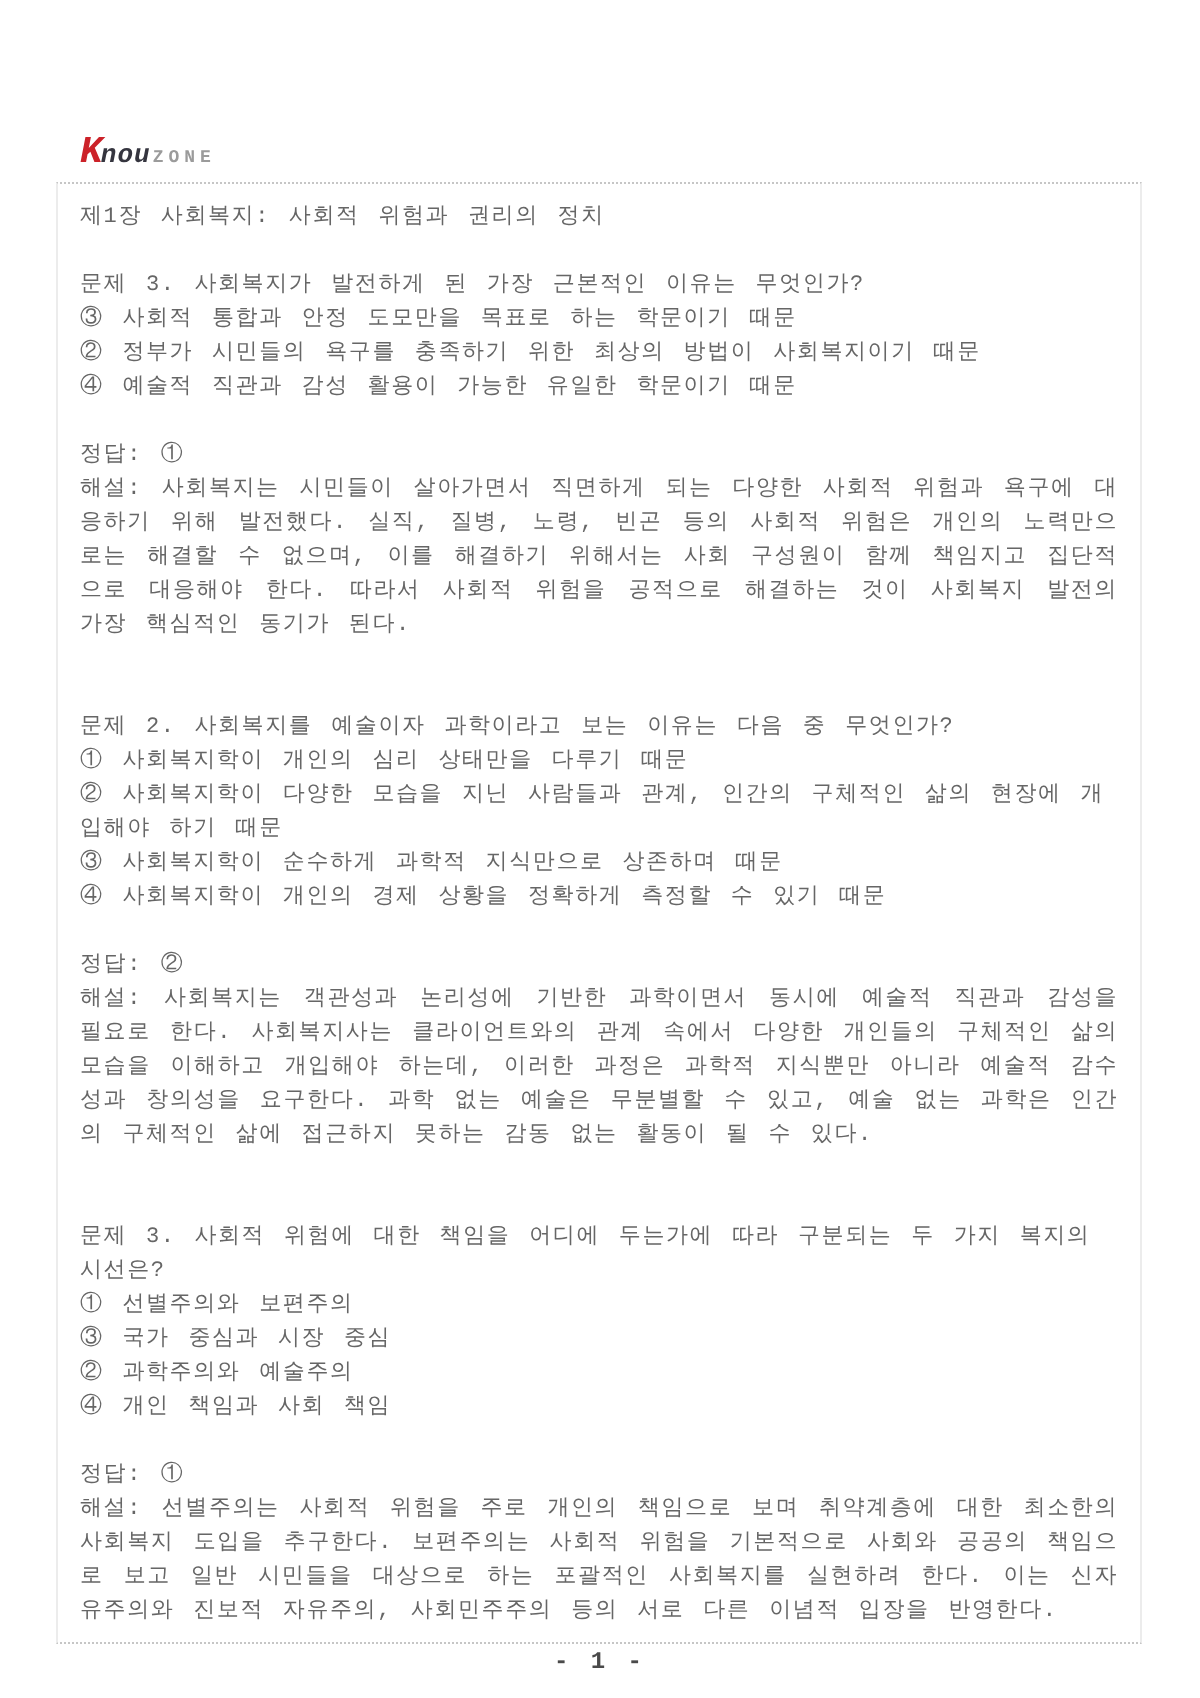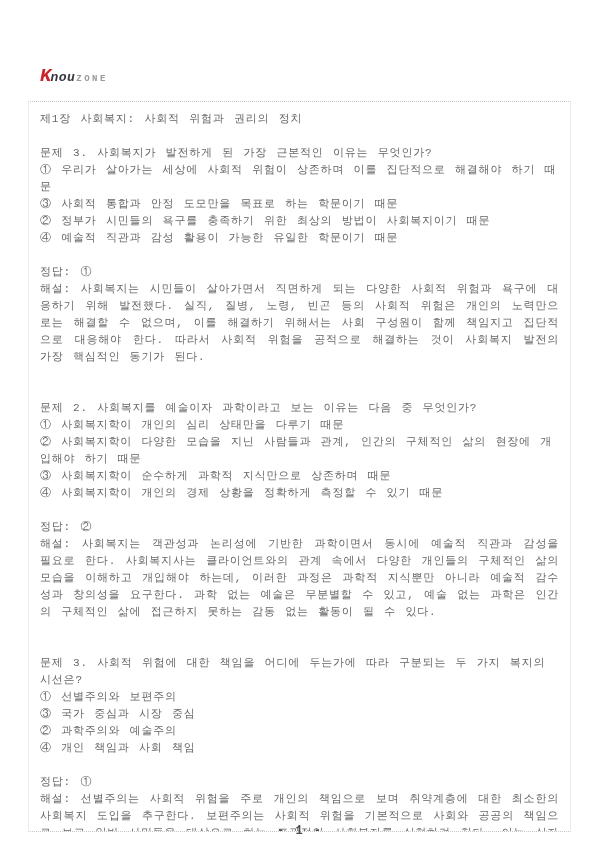--- a/index.html
+++ b/index.html
@@ -42,21 +42,21 @@
     color: #9b9b9b;
     font-size: 9px;
     font-weight: bold;
     letter-spacing: 2.5px;
     margin-left: 1px;
   }
   
   .content-box {
     position: absolute;
     left: 28px;
-    top: 85px;
+    top: 75px;
     width: 543px;
     height: 731px;
     box-sizing: border-box;
     border-top: 1px dotted #c6c6c6;
     border-bottom: 1px dotted #c6c6c6;
     border-left: 1px solid #ececec;
     border-right: 1px solid #ececec;
     padding: 9px 11px 0 11px;
     overflow: hidden;
   }
@@ -100,21 +100,20 @@
   <div class="logo">
     <span class="logo-k">K</span><span class="logo-nou">nou</span><span class="logo-zone">ZONE</span>
   </div>
 
   <div class="content-box">
 
     <p class="chapter-title">제1장 사회복지: 사회적 위험과 권리의 정치</p>
 
     <div class="qa-block">
       <p>문제 3. 사회복지가 발전하게 된 가장 근본적인 이유는 무엇인가?</p>
-      <p>① 우리가 살아가는 세상에 사회적 위험이 상존하며 이를 집단적으로 해결해야 하기 때문</p>
       <p>③ 사회적 통합과 안정 도모만을 목표로 하는 학문이기 때문</p>
       <p>② 정부가 시민들의 욕구를 충족하기 위한 최상의 방법이 사회복지이기 때문</p>
       <p>④ 예술적 직관과 감성 활용이 가능한 유일한 학문이기 때문</p>
       <p class="answer-line">정답: ①</p>
       <p class="explanation">해설: 사회복지는 시민들이 살아가면서 직면하게 되는 다양한 사회적 위험과 욕구에 대응하기 위해 발전했다. 실직, 질병, 노령, 빈곤 등의 사회적 위험은 개인의 노력만으로는 해결할 수 없으며, 이를 해결하기 위해서는 사회 구성원이 함께 책임지고 집단적으로 대응해야 한다. 따라서 사회적 위험을 공적으로 해결하는 것이 사회복지 발전의 가장 핵심적인 동기가 된다.</p>
     </div>
 
     <div class="qa-block">
       <p>문제 2. 사회복지를 예술이자 과학이라고 보는 이유는 다음 중 무엇인가?</p>
       <p>① 사회복지학이 개인의 심리 상태만을 다루기 때문</p>

